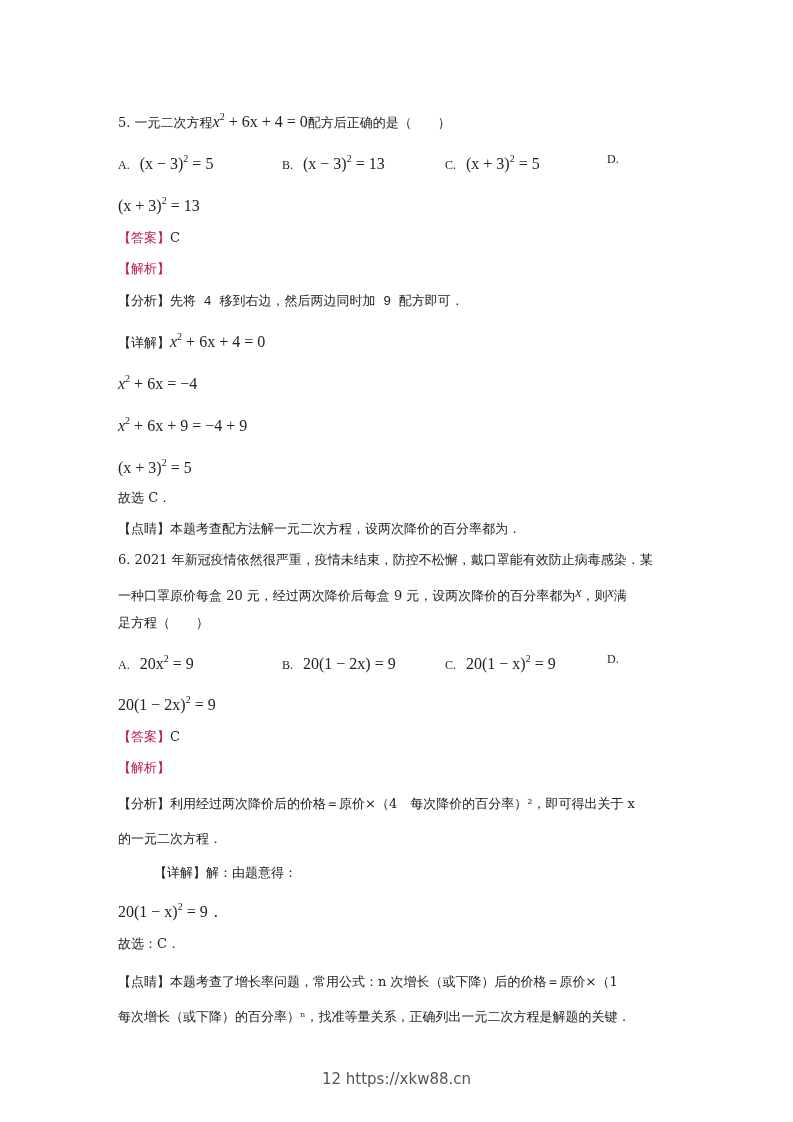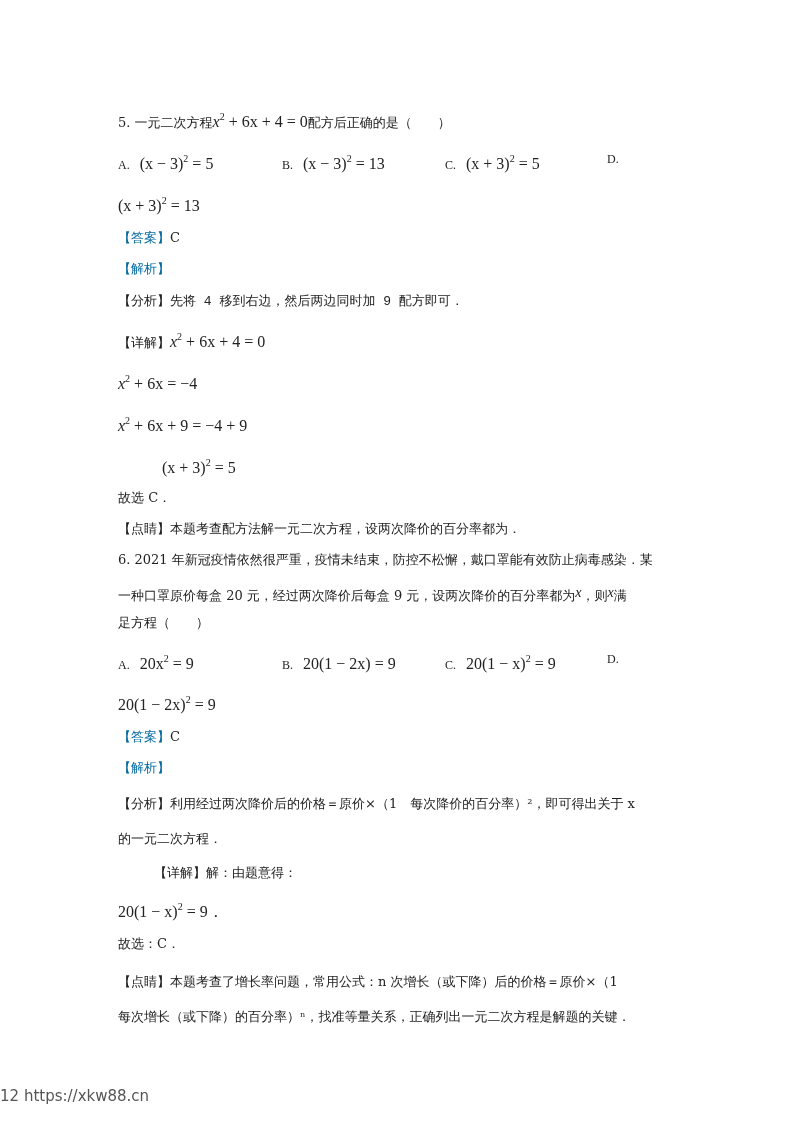--- a/index.html
+++ b/index.html
@@ -8,24 +8,24 @@
     font-family: "DejaVu Serif", "Liberation Serif", serif;
     color: #222;
     font-size: 13px;
   }
   .line { position: absolute; left: 118px; white-space: nowrap; line-height: 20px; }
   .math { font-family: "Liberation Serif", "DejaVu Serif", serif; font-size: 16px; }
   .math i { font-style: italic; }
   .math sup { font-size: 10px; vertical-align: 7px; }
   .opt { position: absolute; white-space: nowrap; line-height: 20px; }
   .optlabel { font-family: "Liberation Serif", serif; font-size: 12px; margin-right: 10px; }
-  .blue { color: #0369a1; }
+  .blue { color: #be185d; }
   .footer {
-    position: absolute; left: 0; width: 793px; top: 1070px; 
-    font-family: "DejaVu Sans", "Liberation Sans", sans-serif; font-size: 15px; color: #555; margin-top: 17px;
+    position: absolute; left: 0; width: 793px; top: 1070px; text-align: center;
+    font-family: "DejaVu Sans", "Liberation Sans", sans-serif; font-size: 15px; color: #555;
   }
 </style>
 </head>
 <body>
 
 <div class="line" style="top:107px;text-align:right;">
   <span>5. 一元二次方程</span><span class="math"><i>x</i><sup>2</sup><span> + 6x + 4 = 0</span></span><span>配方后正确的是（　　）</span>
 </div>
 
 <div class="opt" style="left:118px; top:149px;">
@@ -53,21 +53,21 @@
 </div>
 <div class="line" style="top:327px;">
   <span>【详解】</span><span class="math"><i>x</i><sup>2</sup><span> + 6x + 4 = 0</span></span>
 </div>
 <div class="line" style="top:369px;">
   <span class="math"><i>x</i><sup>2</sup><span> + 6x = −4</span></span>
 </div>
 <div class="line" style="top:411px;">
   <span class="math"><i>x</i><sup>2</sup><span> + 6x + 9 = −4 + 9</span></span>
 </div>
-<div class="line" style="top:453px;margin-left:44px;">
+<div class="line" style="top:453px;">
   <span class="math"><span>(x + 3)</span><sup>2</sup><span> = 5</span></span>
 </div>
 <div class="line" style="top:488px;">故选 C．</div>
 <div class="line" style="top:519px;">
   <span>【点睛】</span><span>本题考查配方法解一元二次方程，设两次降价的百分率都为．</span>
 </div>
 
 <div class="line" style="top:550px;">6. 2021 年新冠疫情依然很严重，疫情未结束，防控不松懈，戴口罩能有效防止病毒感染．某</div>
 <div class="line" style="top:583px;">
   <span>一种口罩原价每盒 20 元，经过两次降价后每盒 9 元，设两次降价的百分率都为</span><i class="math" style="font-size:14px; vertical-align:3px;">x</i><span>，则</span><i class="math" style="font-size:14px; vertical-align:3px;">x</i><span>满</span>
@@ -88,21 +88,21 @@
 </div>
 <div class="opt" style="left:118px; top:690px;">
   <span class="math"><span>20(1 − 2x)</span><sup>2</sup><span> = 9</span></span>
 </div>
 
 <div class="line" style="top:727px;">
   <span class="blue">【答案】</span><span>C</span>
 </div>
 <div class="line blue" style="top:758px;">【解析】</div>
 <div class="line" style="top:794px;">
-  <span>【分析】</span><span>利用经过两次降价后的价格＝原价×（1　每次降价的百分率）²，即可得出关于 x</span>
+  <span>【分析】</span><span>利用经过两次降价后的价格＝原价×（4　每次降价的百分率）²，即可得出关于 x</span>
 </div>
 <div class="line" style="top:829px;">的一元二次方程．</div>
 <div class="line" style="top:863px;margin-left:36px;">
   <span>【详解】</span><span>解：由题意得：</span>
 </div>
 <div class="line" style="top:897px;">
   <span class="math"><span>20(1 − x)</span><sup>2</sup><span> = 9．</span></span>
 </div>
 <div class="line" style="top:934px;">故选：C．</div>
 <div class="line" style="top:972px;">

